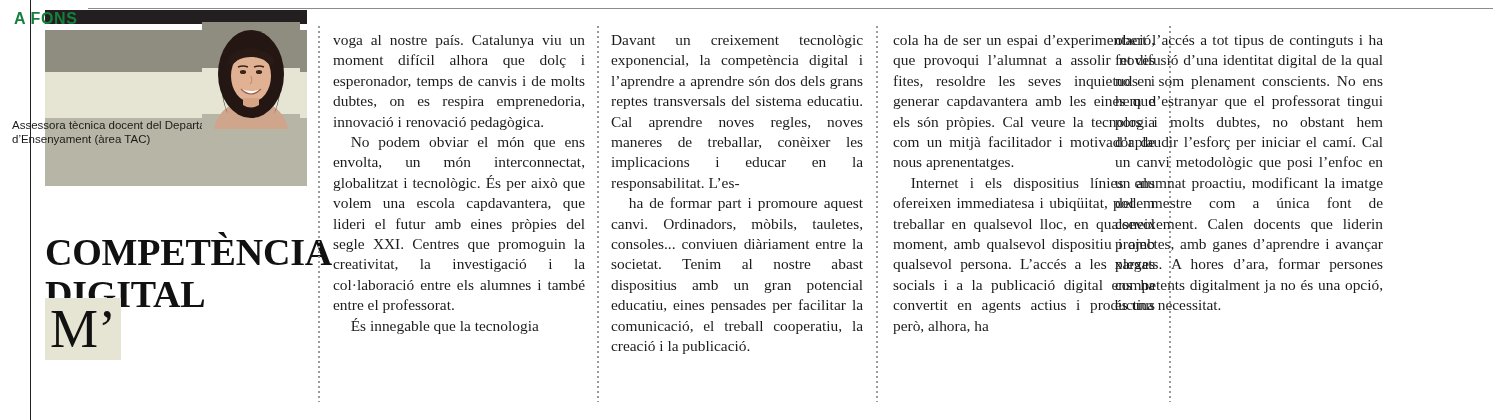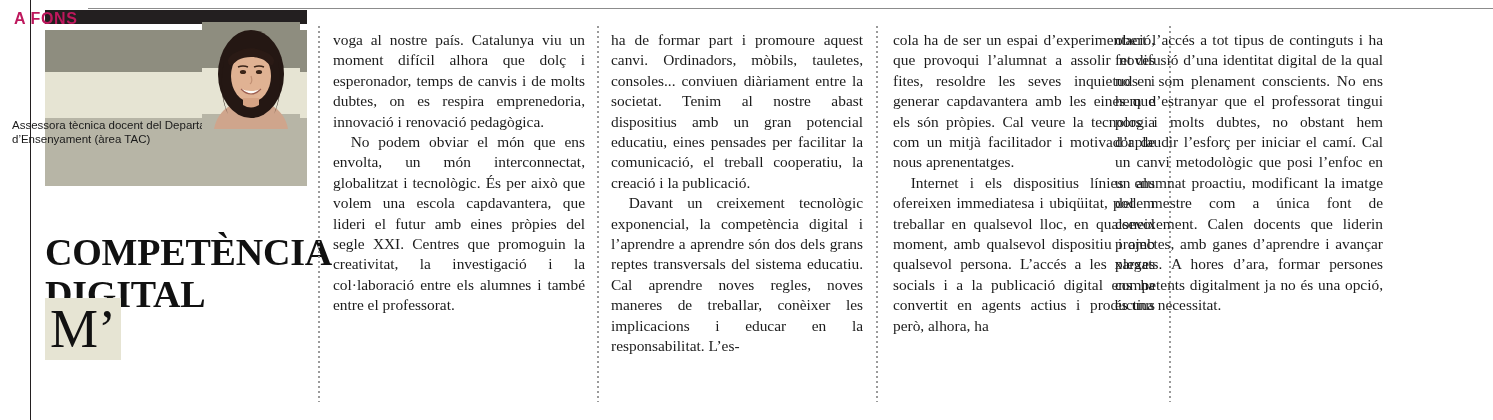--- a/index.html
+++ b/index.html
@@ -66,21 +66,21 @@
     background: #8e8d7f;
   }
   .kicker-text {
     position: absolute;
     left: 14px;
     top: 10px;
     font-family: "Liberation Sans", sans-serif;
     font-weight: bold;
     font-size: 16px;
     letter-spacing: 0.6px;
-    color: #be185d;
+    color: #15803d;
   }
   .band-cream {
     position: absolute;
     left: 0;
     top: 42px;
     width: 262px;
     height: 46px;
     background: #e6e4d3;
   }
   .band-byline {
@@ -250,25 +250,26 @@
   <div class="vrule" id="vr3"></div>
   <div class="vrule" id="vr4"></div>
 
   <div class="col" id="col1">
     <p><span class="dropcap">M’</span></p>
   </div>
 
   <div class="col" id="col2">
     <p>voga al nostre país. Catalunya viu un moment difícil alhora que dolç i esperonador, temps de canvis i de molts dubtes, on es respira emprenedoria, innovació i renovació pedagògica.</p>
     <p>No podem obviar el món que ens envolta, un món interconnectat, globalitzat i tecnològic. És per això que volem una escola capdavantera, que lideri el futur amb eines pròpies del segle XXI. Centres que promoguin la creativitat, la investigació i la col·laboració entre els alumnes i també entre el professorat.</p>
+    <p>És innegable que la tecnologia</p>
   </div>
 
   <div class="col" id="col3">
+    <p>Davant un creixement tecnològic exponencial, la competència digital i l’aprendre a aprendre són dos dels grans reptes transversals del sistema educatiu. Cal aprendre noves regles, noves maneres de treballar, conèixer les implicacions i educar en la responsabilitat. L’es-</p>
     <p>ha de formar part i promoure aquest canvi. Ordinadors, mòbils, tauletes, consoles... conviuen diàriament entre la societat. Tenim al nostre abast dispositius amb un gran potencial educatiu, eines pensades per facilitar la comunicació, el treball cooperatiu, la creació i la publicació.</p>
-    <p>Davant un creixement tecnològic exponencial, la competència digital i l’aprendre a aprendre són dos dels grans reptes transversals del sistema educatiu. Cal aprendre noves regles, noves maneres de treballar, conèixer les implicacions i educar en la responsabilitat. L’es-</p>
   </div>
 
   <div class="col" id="col4">
     <p>cola ha de ser un espai d’experimentació, que provoqui l’alumnat a assolir noves fites, resoldre les seves inquietuds i generar capdavantera amb les eines que els són pròpies. Cal veure la tecnologia com un mitjà facilitador i motivador de nous aprenentatges.</p>
     <p>Internet i els dispositius línies ens ofereixen immediatesa i ubiqüitat, podem treballar en qualsevol lloc, en qualsevol moment, amb qualsevol dispositiu i amb qualsevol persona. L’accés a les xarxes socials i a la publicació digital ens ha convertit en agents actius i productius però, alhora, ha</p>
   </div>
 
   <div class="col" id="col5">
     <p>obert l’accés a tot tipus de continguts i ha fet difusió d’una identitat digital de la qual no en som plenament conscients. No ens hem d’estranyar que el professorat tingui pors i molts dubtes, no obstant hem d’aplaudir l’esforç per iniciar el camí. Cal un canvi metodològic que posi l’enfoc en un alumnat proactiu, modificant la imatge del mestre com a única font de coneixement. Calen docents que liderin projectes, amb ganes d’aprendre i avançar plegats. A hores d’ara, formar persones competents digitalment ja no és una opció, és una necessitat.</p>
   </div>

